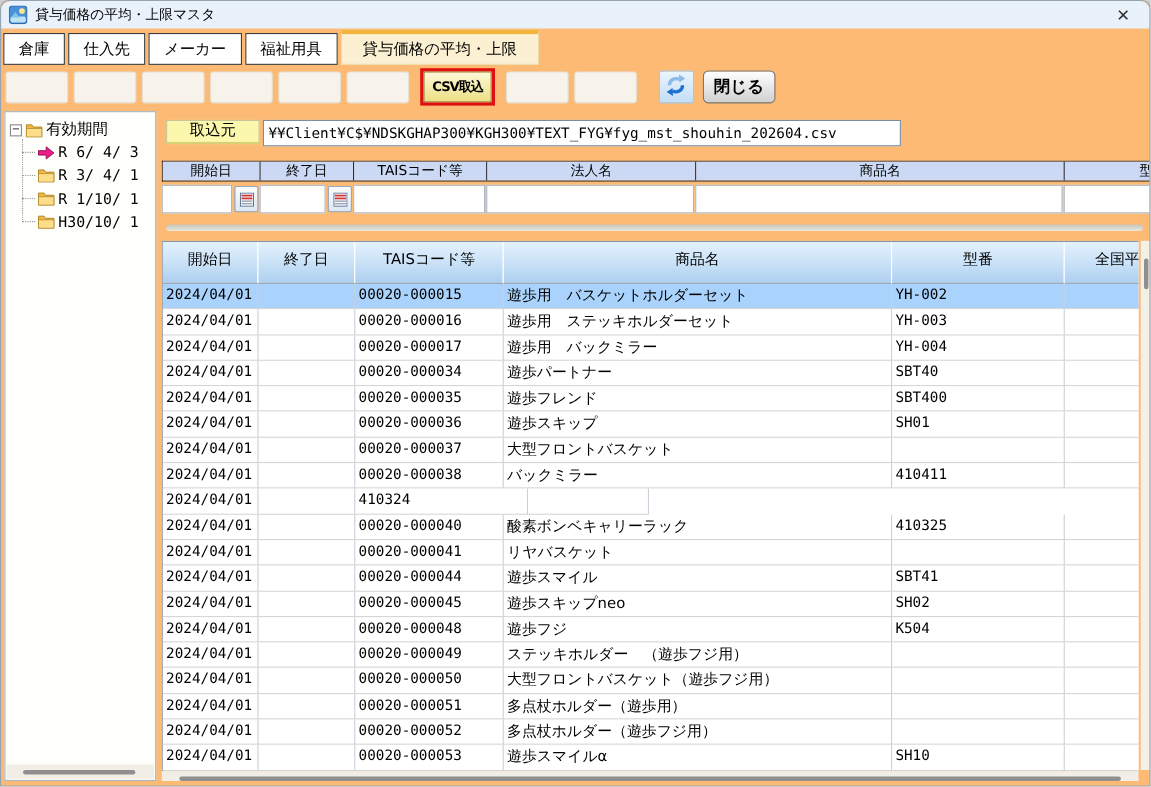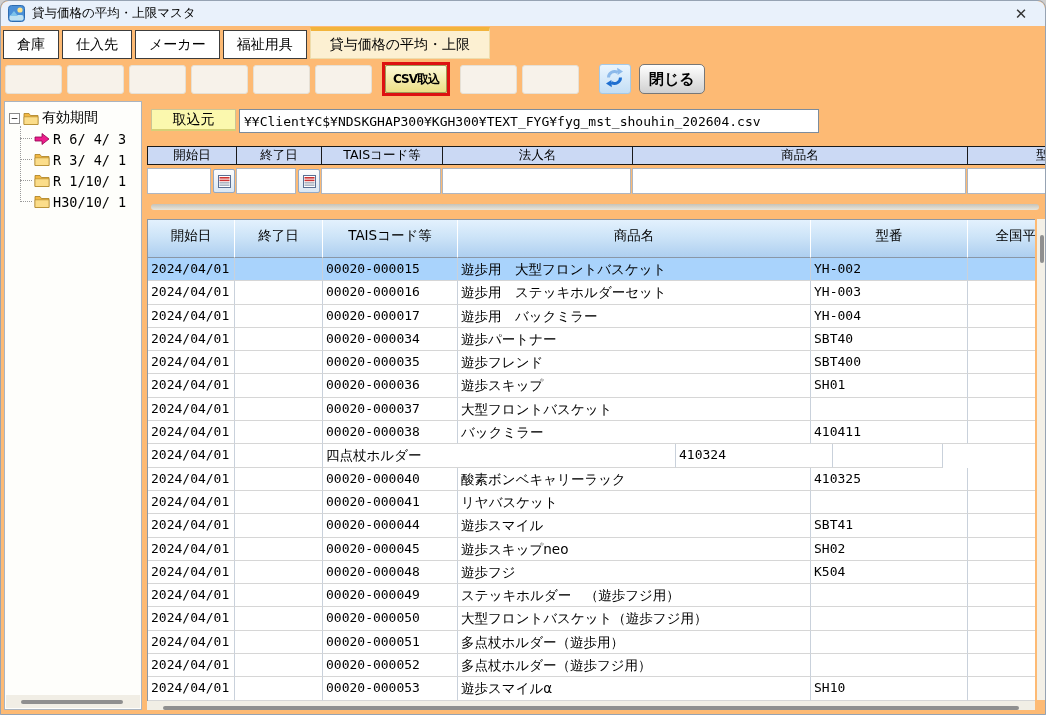--- a/index.html
+++ b/index.html
@@ -270,21 +270,21 @@
           <div class="th-cell" style="width: 135px;">TAISコード等</div>
           <div class="th-cell" style="width: 353px;">商品名</div>
           <div class="th-cell" style="width: 157px;">型番</div>
           <div class="th-cell" style="width: 110px;">全国平均</div>
         </div>
       <div id="t-body">
           <div class="t-row selected">
             <div class="td-cell td-mono" style="width: 87px;">2024/04/01</div>
             <div class="td-cell td-mono" style="width: 88px;"></div>
             <div class="td-cell td-mono" style="width: 135px;">00020-000015</div>
-            <div class="td-cell" style="width: 353px;">遊歩用　大型フロントバスケット</div>
+            <div class="td-cell" style="width: 353px;">遊歩用　バスケットホルダーセット</div>
             <div class="td-cell td-mono" style="width: 157px;">YH-002</div>
             <div class="td-cell td-mono" style="width: 110px;"></div>
           </div>
           <div class="t-row">
             <div class="td-cell td-mono" style="width: 87px;">2024/04/01</div>
             <div class="td-cell td-mono" style="width: 88px;"></div>
             <div class="td-cell td-mono" style="width: 135px;">00020-000016</div>
             <div class="td-cell" style="width: 353px;">遊歩用　ステッキホルダーセット</div>
             <div class="td-cell td-mono" style="width: 157px;">YH-003</div>
             <div class="td-cell td-mono" style="width: 110px;"></div>
@@ -333,21 +333,20 @@
             <div class="td-cell td-mono" style="width: 87px;">2024/04/01</div>
             <div class="td-cell td-mono" style="width: 88px;"></div>
             <div class="td-cell td-mono" style="width: 135px;">00020-000038</div>
             <div class="td-cell" style="width: 353px;">バックミラー</div>
             <div class="td-cell td-mono" style="width: 157px;">410411</div>
             <div class="td-cell td-mono" style="width: 110px;"></div>
           </div>
           <div class="t-row">
             <div class="td-cell td-mono" style="width: 87px;">2024/04/01</div>
             <div class="td-cell td-mono" style="width: 88px;"></div>
-            <div class="td-cell" style="width: 353px;">四点杖ホルダー</div>
             <div class="td-cell td-mono" style="width: 157px;">410324</div>
             <div class="td-cell td-mono" style="width: 110px;"></div>
           </div>
           <div class="t-row">
             <div class="td-cell td-mono" style="width: 87px;">2024/04/01</div>
             <div class="td-cell td-mono" style="width: 88px;"></div>
             <div class="td-cell td-mono" style="width: 135px;">00020-000040</div>
             <div class="td-cell" style="width: 353px;">酸素ボンベキャリーラック</div>
             <div class="td-cell td-mono" style="width: 157px;">410325</div>
             <div class="td-cell td-mono" style="width: 110px;"></div>

